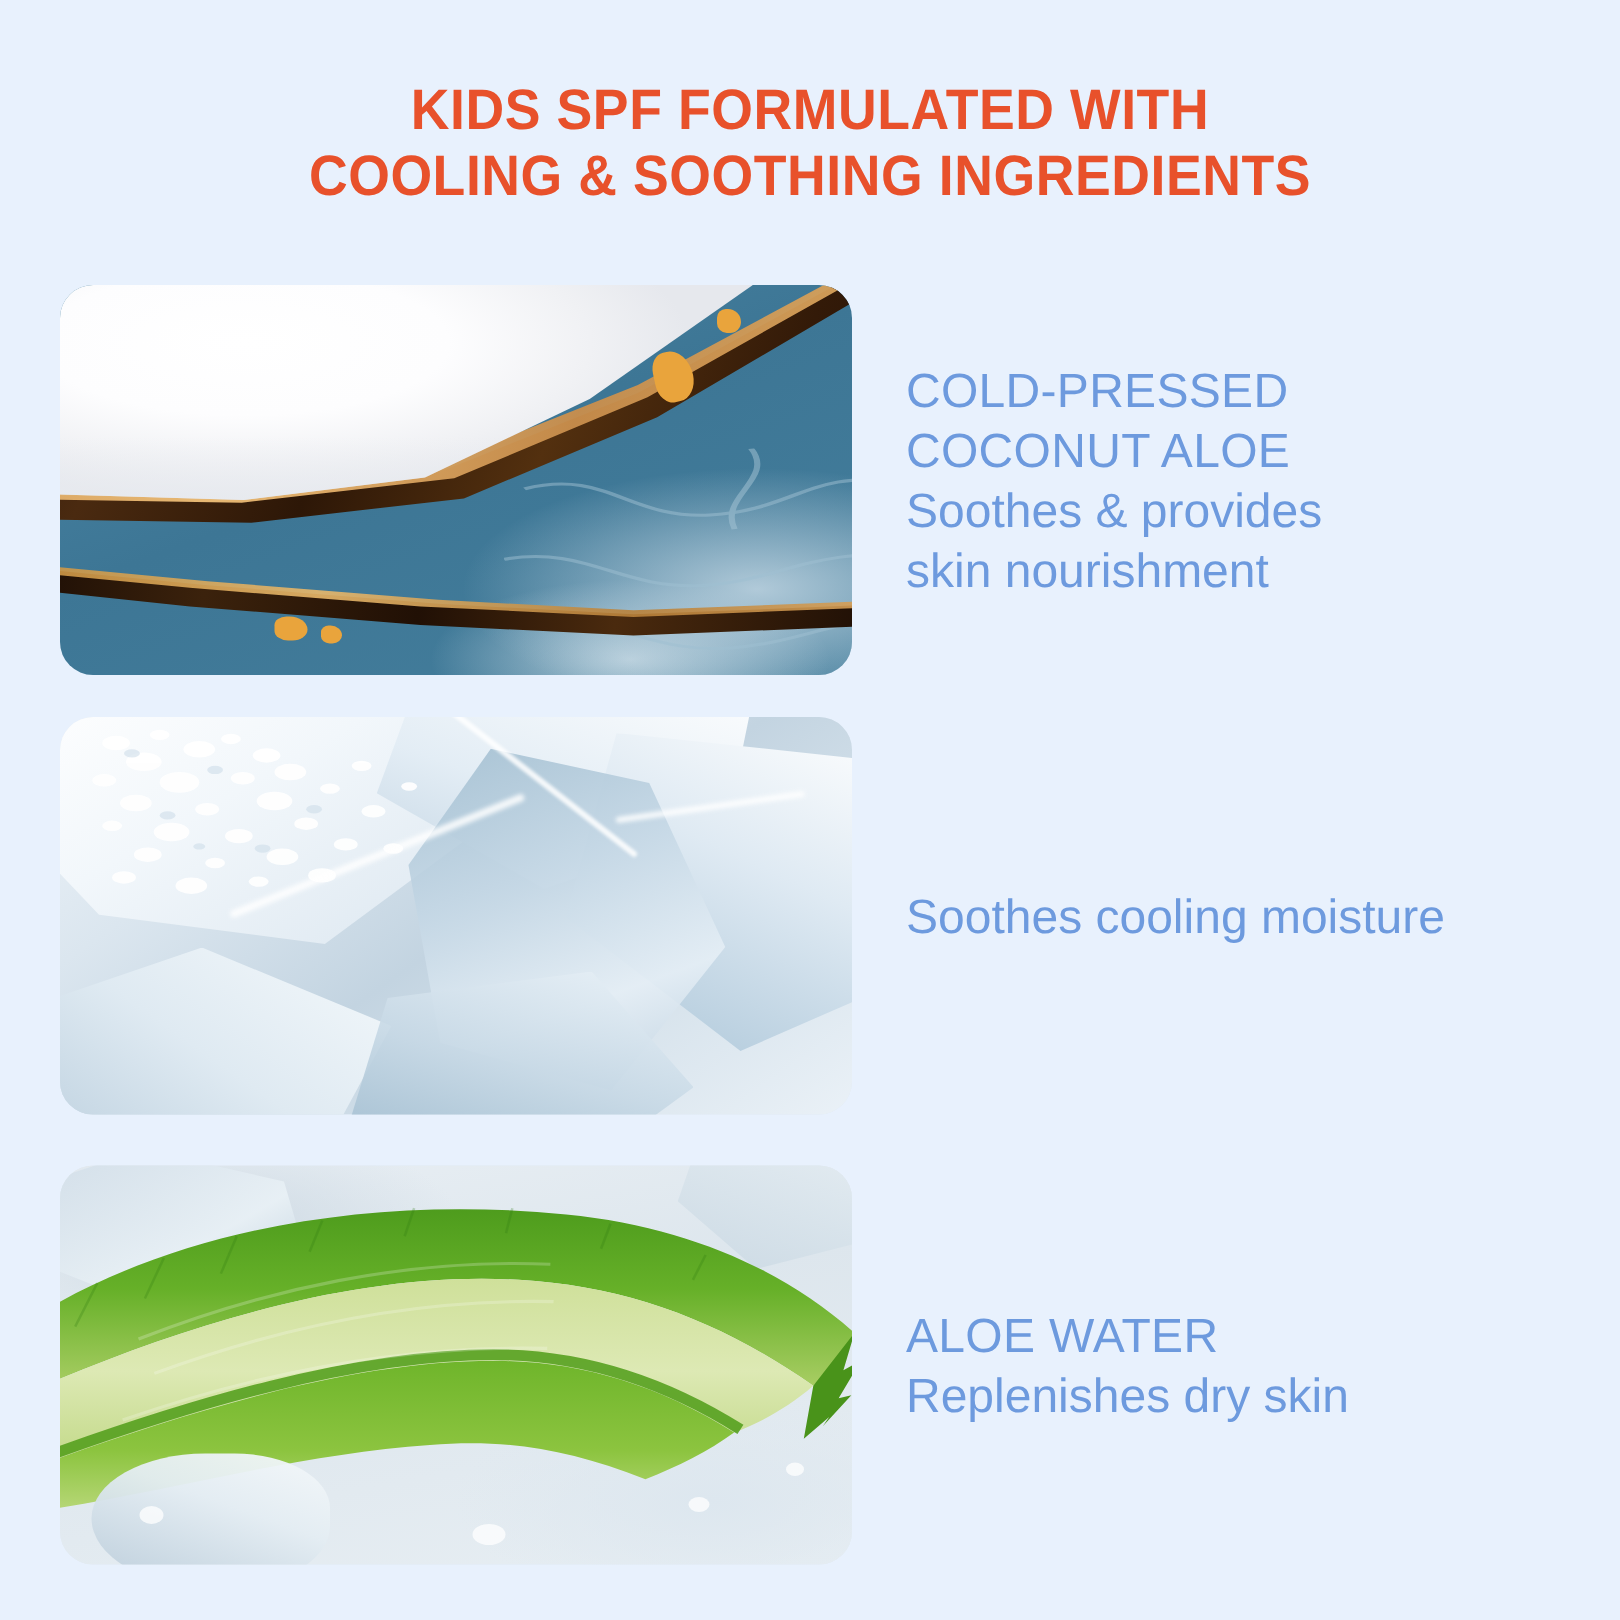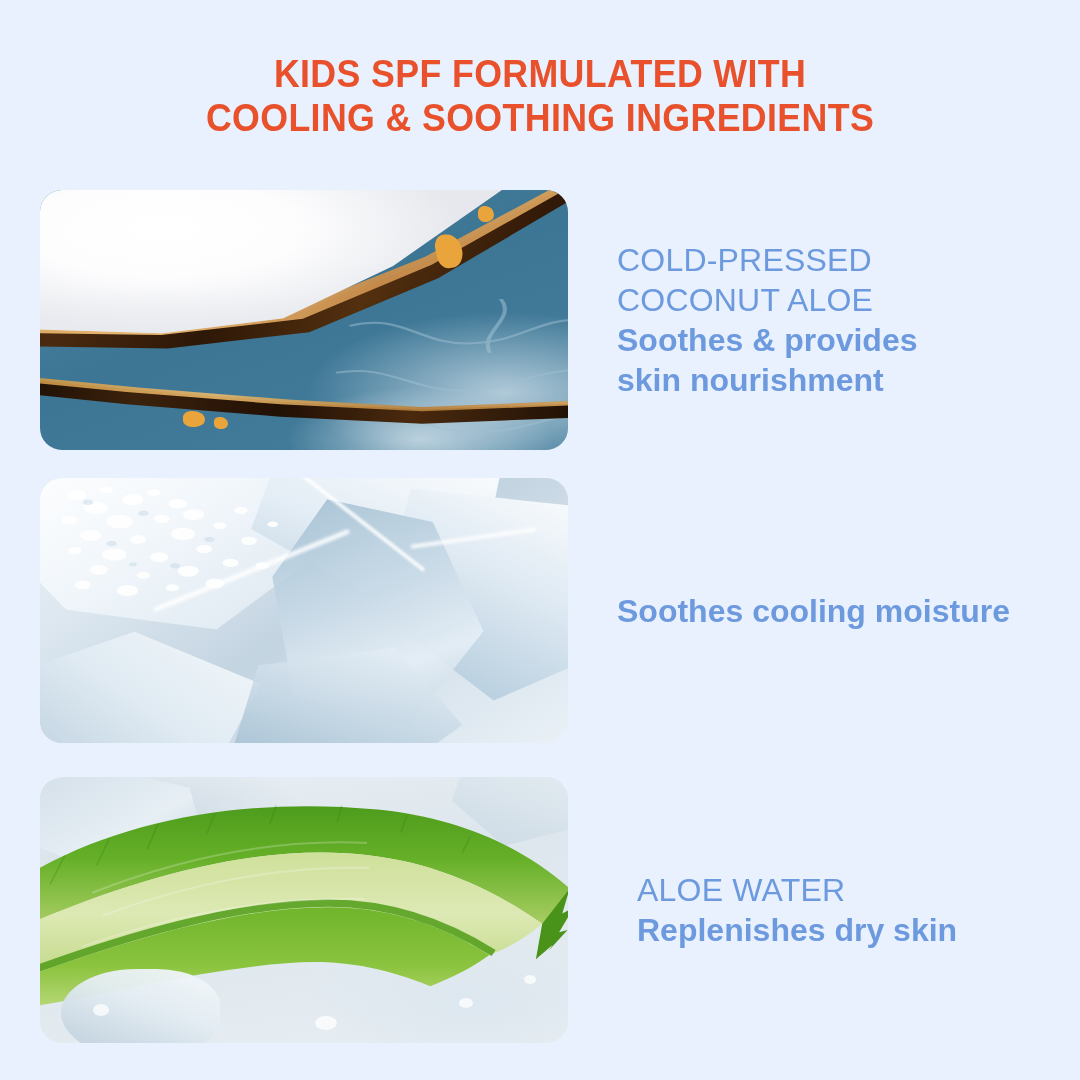--- a/index.html
+++ b/index.html
@@ -29,46 +29,46 @@
   
   .row{
     position:absolute;
     left:40px;
     width:1000px;
     display:flex;
     align-items:center;
   }
   #row-0{ top:190px; height:260px; }
   #row-1{ top:478px; height:265px; }
-  #row-2{ top:777px; height:266px;gap:20px; }
+  #row-2{ top:777px; height:266px; }
 
   .thumb{
     width:528px;
     height:100%;
     border-radius:22px;
     overflow:hidden;
     position:relative;
     flex:0 0 auto;
     background:#dfe9f3;
   }
 
   .copy{
     flex:1 1 auto;
-    padding-left:49px;
+    padding-left:36px;
     color:#6d9ade;
     font-size:32px;
     line-height:40px;
     font-weight:500;
   }
   .copy .name{
     display:block;
     letter-spacing:0.2px;
     font-weight:500;
   }
-  .copy .desc{ display:block; font-weight:700; }
+  .copy .desc{ display:block; font-weight:400; }
 
   
   .coco-bg{
     position:absolute; inset:0;
     background:
       radial-gradient(ellipse 60% 50% at 88% 78%, rgba(214,228,238,.75) 0%, rgba(214,228,238,0) 62%),
       radial-gradient(ellipse 42% 34% at 72% 96%, rgba(228,238,244,.7) 0%, rgba(228,238,244,0) 60%),
       linear-gradient(160deg,#4b86a5 0%,#3d7695 45%,#447e9c 100%);
   }
   .coco-marble{

